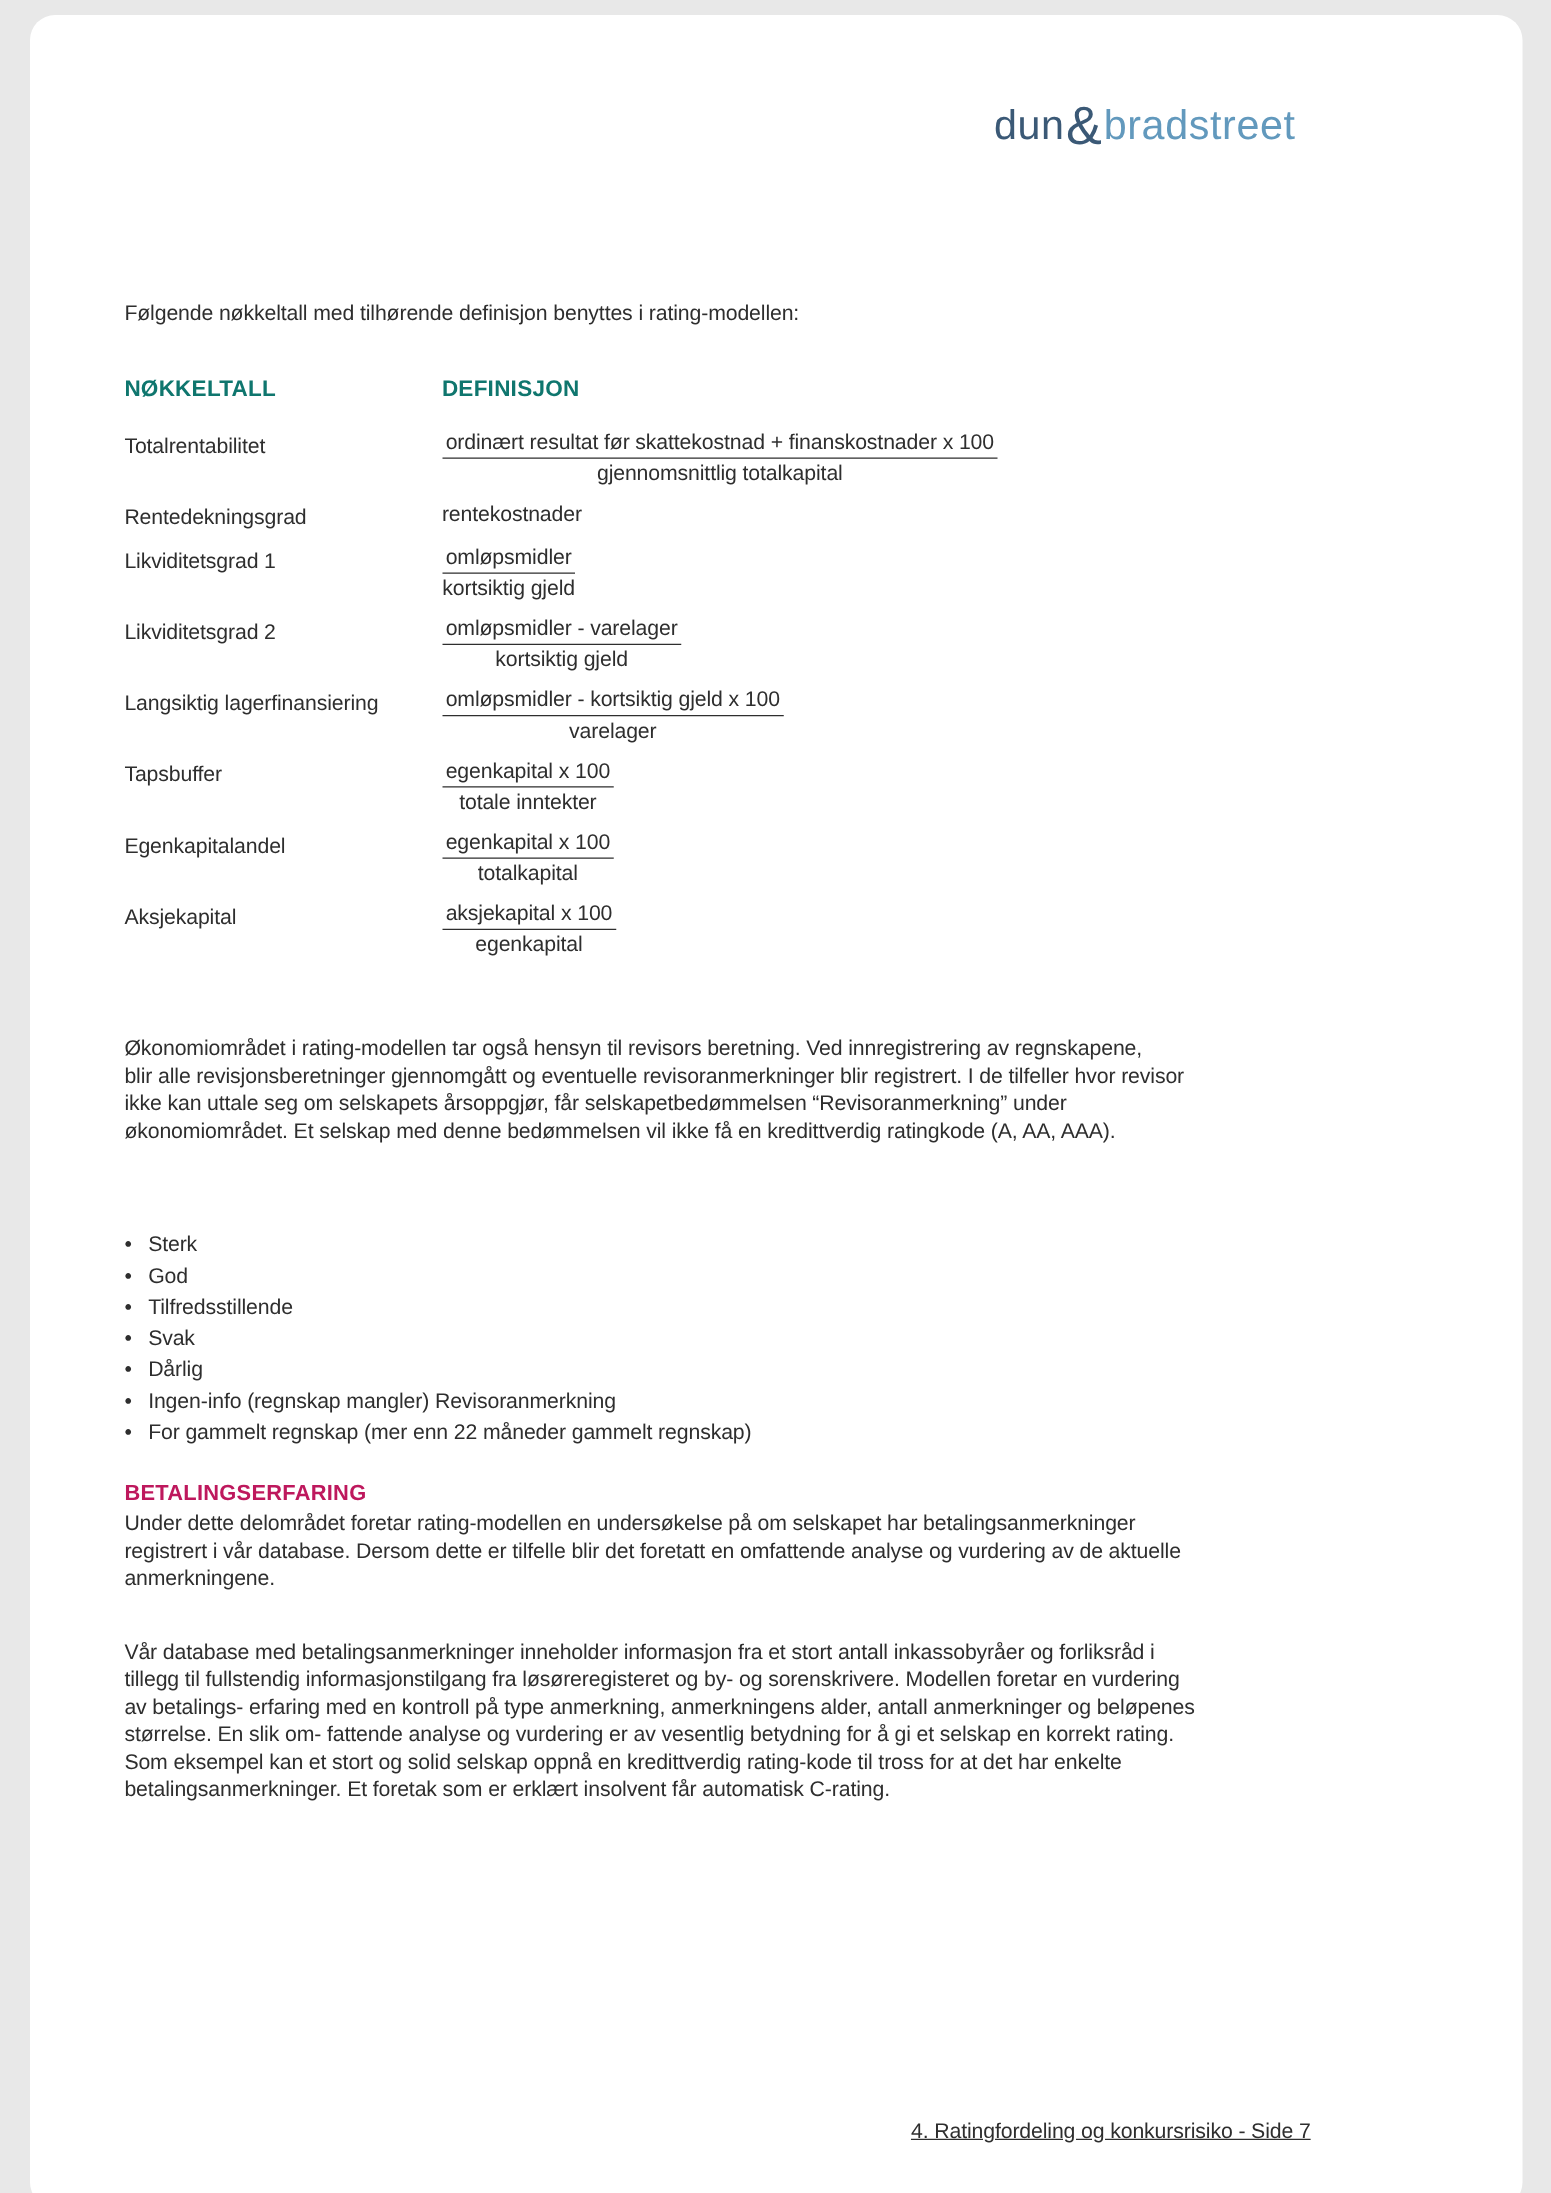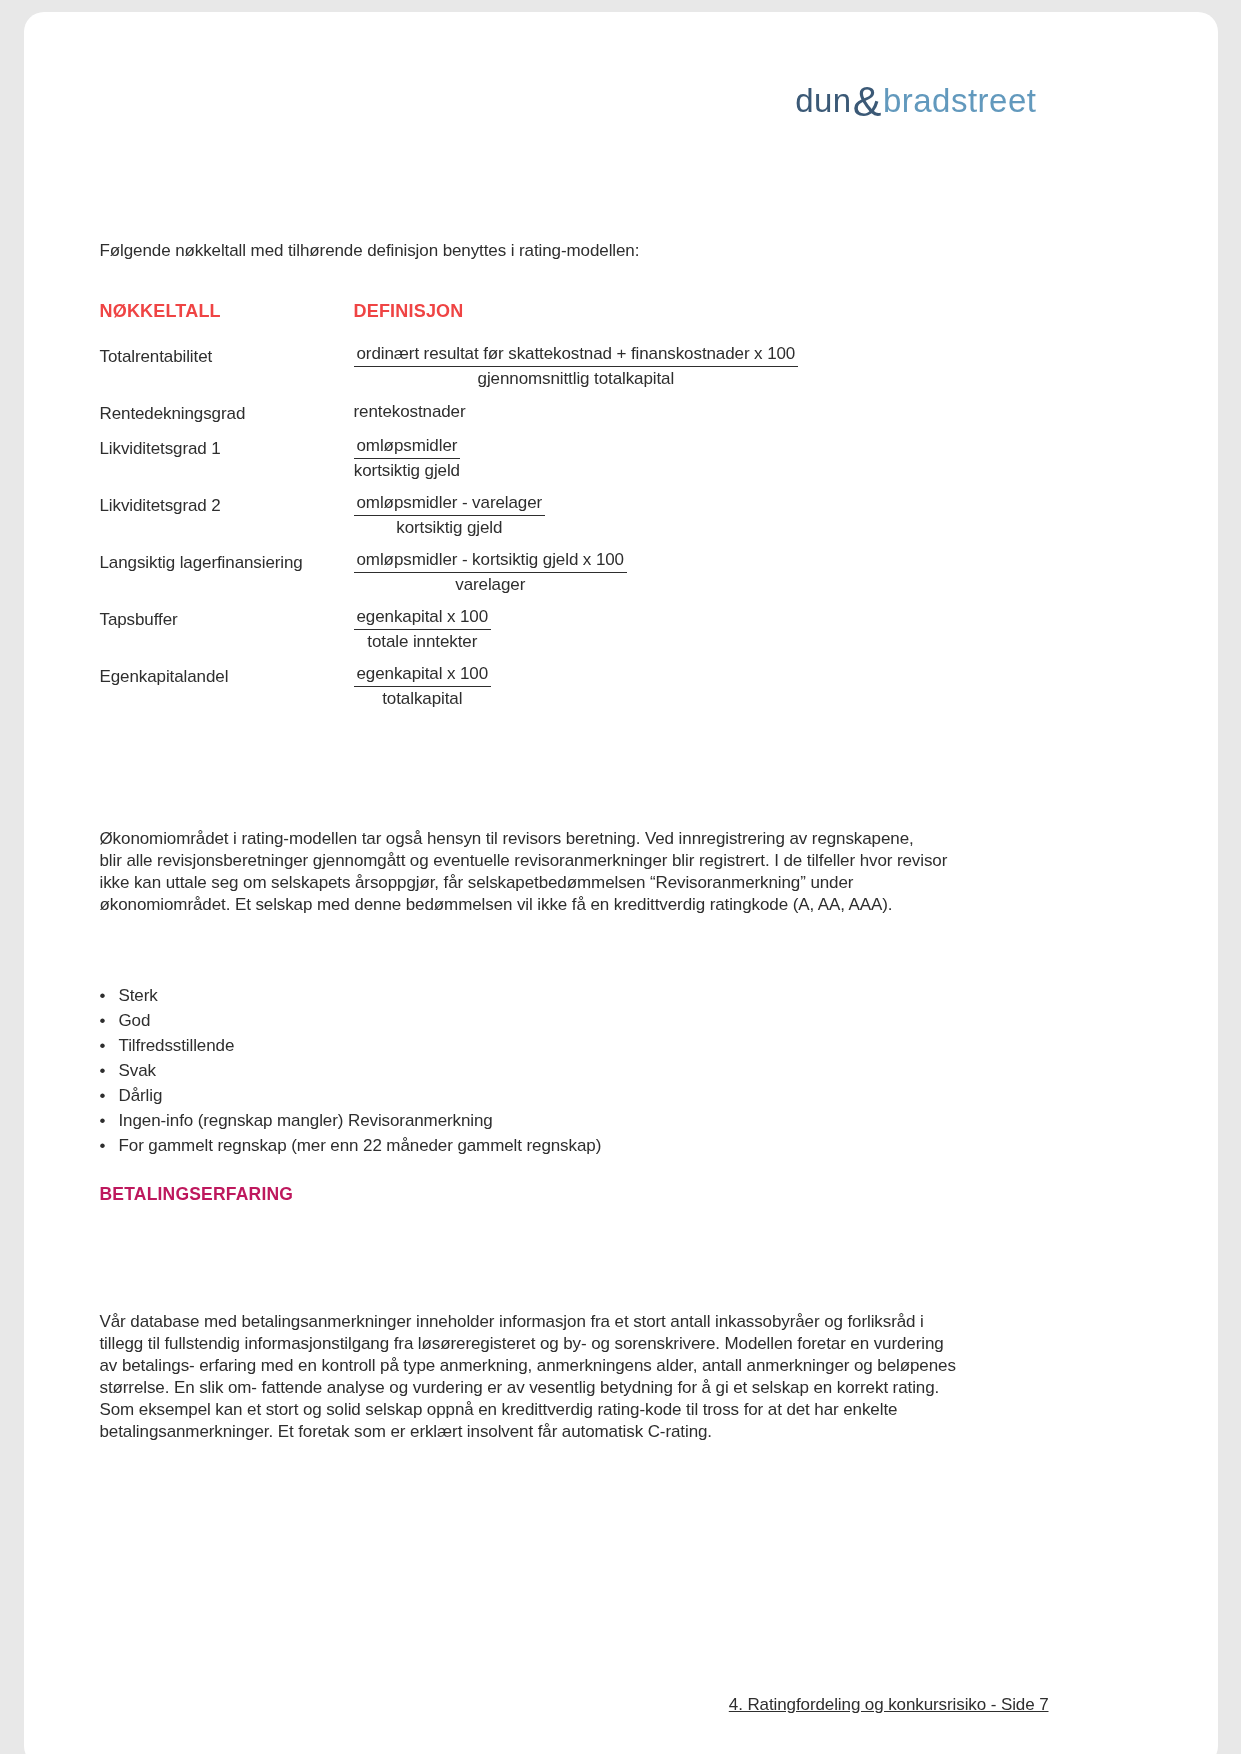--- a/index.html
+++ b/index.html
@@ -24,21 +24,21 @@
   .logo .brad { font-size:33px; color:#6299bd; }
 
   .intro { position:absolute; left:76px; top:228px; }
 
   
   .keytable { position:absolute; left:76px; top:288px; width:1000px; }
   .trow { display:flex; align-items:flex-start; margin-bottom:10px; }
   .thead { margin-bottom:21px; }
   .tcol1 { width:254px; flex:0 0 254px; }
   .tcol2 { flex:1 1 auto; }
-  .th { font-weight:bold; font-size:18px; color:#ef4444; letter-spacing:0.2px; }
+  .th { font-weight:bold; font-size:18px; color:#0f766e; letter-spacing:0.2px; }
   .rowlabel { padding-top:3px; }
   .frac { display:inline-block; text-align:center; }
   .frac .num { display:inline-block; border-bottom:1.5px solid #2e2e2e; padding:0 3px 1px 3px; }
   .frac .den { display:block; padding-top:1px; }
   .tnote { margin-left:254px; margin-top:13px; }
 
   .para { position:absolute; left:76px; width:1010px; white-space:pre-line; }
   .para-economy { top:816px; }
   .bullets-intro { position:absolute; left:76px; top:948px; }
   .bullets { position:absolute; left:76px; top:973px; }
@@ -96,20 +96,24 @@
     <div class="trow">
       <div class="tcol1 rowlabel">Tapsbuffer</div>
       <div class="tcol2"><span class="frac"><span class="num">egenkapital x 100</span><span class="den">totale inntekter</span></span></div>
     </div>
 
     <div class="trow">
       <div class="tcol1 rowlabel">Egenkapitalandel</div>
       <div class="tcol2"><span class="frac"><span class="num">egenkapital x 100</span><span class="den">totalkapital</span></span></div>
     </div>
 
+    <div class="trow">
+      <div class="tcol1 rowlabel">Aksjekapital</div>
+      <div class="tcol2"><span class="frac"><span class="num">aksjekapital x 100</span><span class="den">egenkapital</span></span></div>
+    </div>
 
   </div>
 
   <div class="para para-economy">Økonomiområdet i rating-modellen tar også hensyn til revisors beretning. Ved innregistrering av regnskapene,
 blir alle revisjonsberetninger gjennomgått og eventuelle revisoranmerkninger blir registrert. I de tilfeller hvor revisor
 ikke kan uttale seg om selskapets årsoppgjør, får selskapetbedømmelsen “Revisoranmerkning” under
 økonomiområdet. Et selskap med denne bedømmelsen vil ikke få en kredittverdig ratingkode (A, AA, AAA).</div>
 
 
   <div class="bullets">
@@ -138,20 +142,23 @@
         <span>Ingen-info (regnskap mangler) Revisoranmerkning</span>
       </div>
     <div class="bullet-item">
         <span class="bullet-dot">•</span>
         <span>For gammelt regnskap (mer enn 22 måneder gammelt regnskap)</span>
       </div>
   </div>
 
   <div class="section-heading">BETALINGSERFARING</div>
 
+  <div class="para para-payment1">Under dette delområdet foretar rating-modellen en undersøkelse på om selskapet har betalingsanmerkninger
+registrert i vår database. Dersom dette er tilfelle blir det foretatt en omfattende analyse og vurdering av de aktuelle
+anmerkningene.</div>
 
   <div class="para para-payment2">Vår database med betalingsanmerkninger inneholder informasjon fra et stort antall inkassobyråer og forliksråd i
 tillegg til fullstendig informasjonstilgang fra løsøreregisteret og by- og sorenskrivere. Modellen foretar en vurdering
 av betalings- erfaring med en kontroll på type anmerkning, anmerkningens alder, antall anmerkninger og beløpenes
 størrelse. En slik om- fattende analyse og vurdering er av vesentlig betydning for å gi et selskap en korrekt rating.
 Som eksempel kan et stort og solid selskap oppnå en kredittverdig rating-kode til tross for at det har enkelte
 betalingsanmerkninger. Et foretak som er erklært insolvent får automatisk C-rating.</div>
 
   <div class="footer">4. Ratingfordeling og konkursrisiko - Side 7</div>
 

